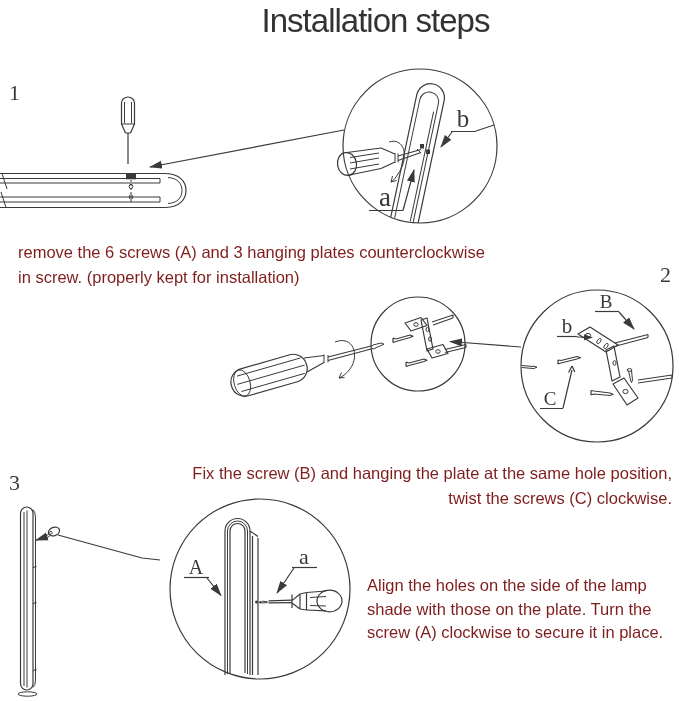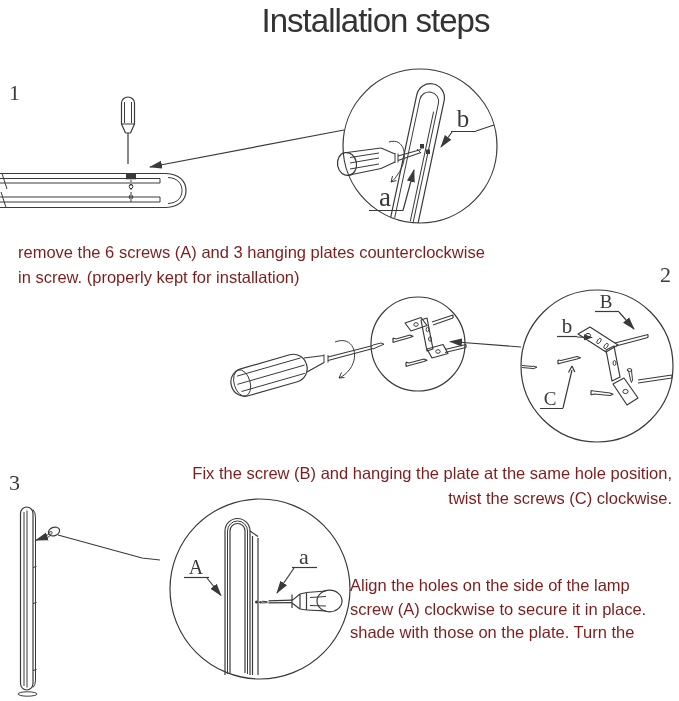--- a/index.html
+++ b/index.html
@@ -257,19 +257,19 @@
       <path class="ink" d="M184,109.5 H209"></path>
       <line class="ink" x1="207" y1="110" x2="221" y2="127.5" marker-end="url(#ah3)"></line>
     </g>
     <g>
       <text class="lbl" x="304" y="96" font-size="22" text-anchor="middle">a</text>
       <path class="ink" d="M292,99.5 H317"></path>
       <line class="ink" x1="294" y1="100" x2="277" y2="125" marker-end="url(#ah3)"></line>
     </g>
   </svg>
 
-  <div class="instr" style="left:350px;top:574px;width:310px;line-height:23.5px;">
+  <div class="instr" style="left:367px;top:574px;width:310px;line-height:23.5px;">
     <div>Align the holes on the side of the lamp</div>
+    <div>shade with those on the plate. Turn the</div>
     <div>screw (A) clockwise to secure it in place.</div>
-    <div>shade with those on the plate. Turn the</div>
   </div>
 
 </div>
 
 </body></html>

